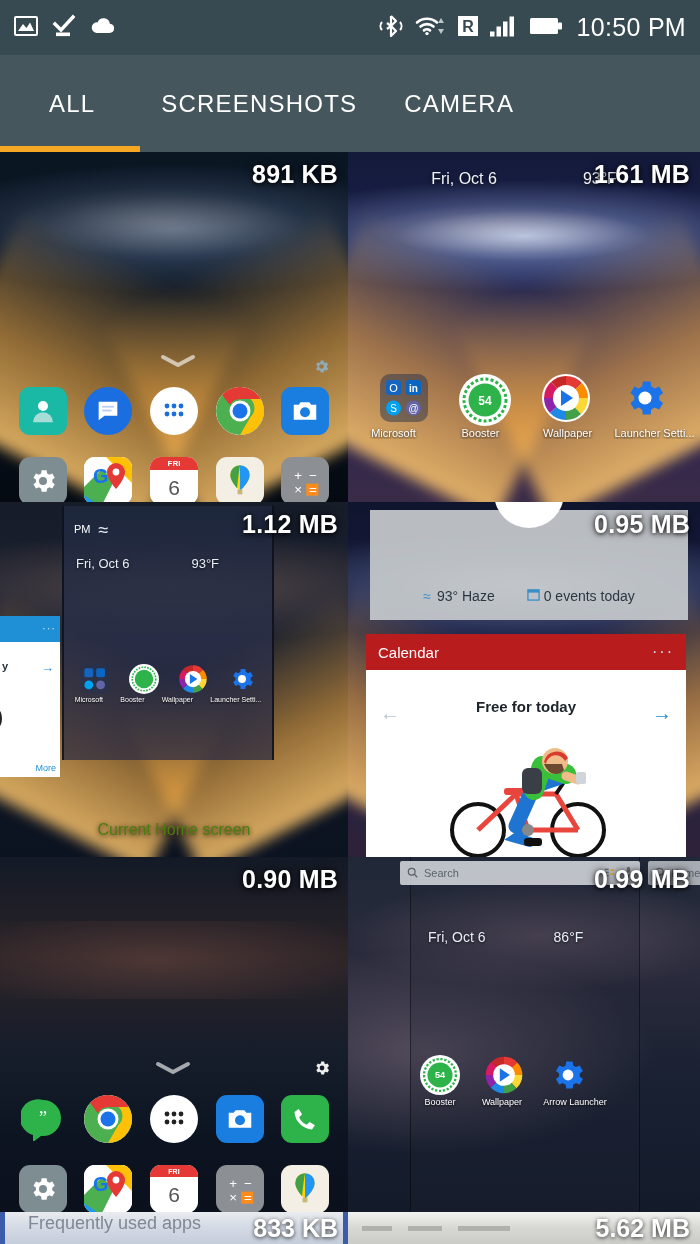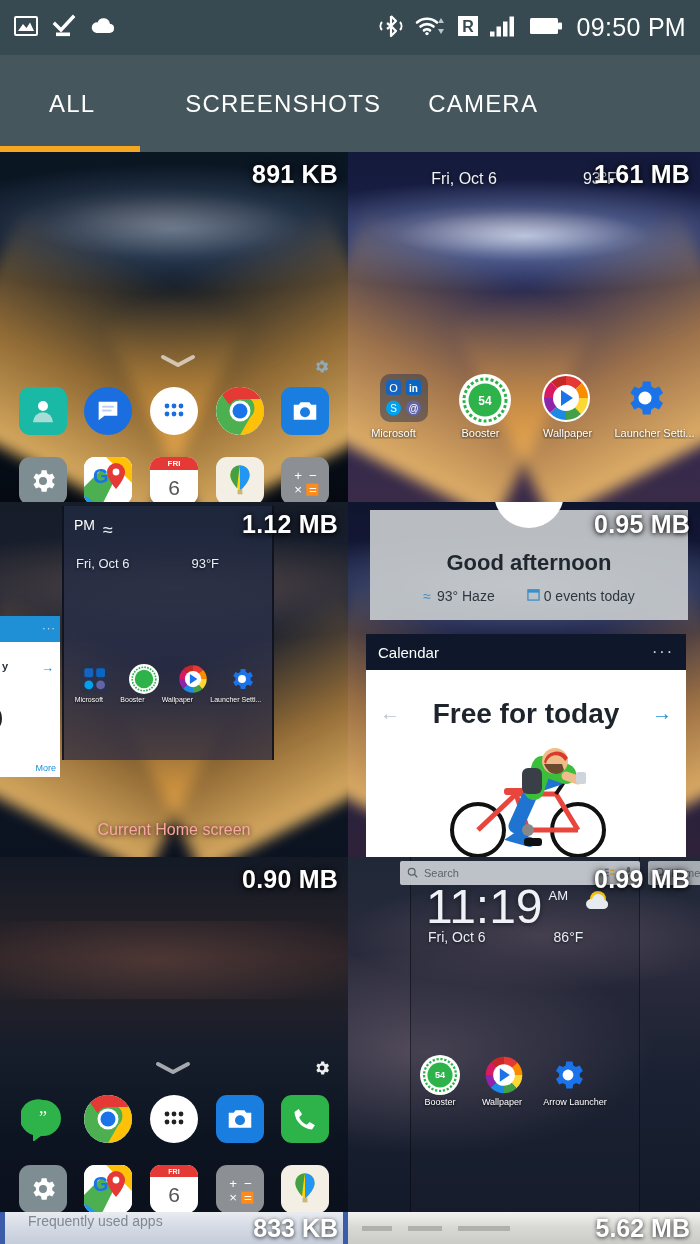--- a/index.html
+++ b/index.html
@@ -35,21 +35,21 @@
     position:absolute; bottom:0; left:8px; width:100%; height:97px;
     display:flex; align-items:center;
   }
   .tab{
     color:#ffffff; font-size:24px; letter-spacing:1.2px;
     font-weight:400; white-space:nowrap; cursor:pointer;
     background:none; border:none; font-family:inherit;
     padding:0;
   }
   .tab-all{ margin-left:41px; }
-  .tab-ss{ margin-left:90px; }
+  .tab-ss{ margin-left:66px; }
   .tab-cam{ margin-left:47px; }
   .tab-indicator{
     position:absolute; left:0; bottom:0; width:140px; height:6px;
     background:#f5a623;
   }
 
   
   .grid{
     position:absolute; top:152px; left:0; width:700px; height:1092px;
     display:grid;
@@ -130,21 +130,21 @@
   .appicon.circle{ border-radius:50%; }
   .lblrow{ position:absolute; left:0; width:100%; display:flex; justify-content:space-around; }
   .applabel{ color:#fff; font-size:11px; text-shadow:0 1px 3px rgba(0,0,0,.9); text-align:center; width:84px; overflow:hidden; white-space:nowrap; }
 
   .handle{ position:absolute; color:rgba(255,255,255,.6); font-size:22px; }
   .gear-small{ position:absolute; color:rgba(255,255,255,.55); font-size:18px; }
 
   .bike-svg{ display:block; }
   .caption-home{
     position:absolute; left:0; width:100%; bottom:18px; text-align:center;
-    color:#fca5a5; font-size:16px; text-shadow:0 1px 5px rgba(0,0,0,.85);
+    color:#4d7c0f; font-size:16px; text-shadow:0 1px 5px rgba(0,0,0,.85);
   }
 
   
   .searchbar{
     position:absolute; top:4px; left:52px; width:240px; height:24px;
     background:rgba(225,228,232,.82); border-radius:2px;
     display:flex; align-items:center; padding:0 7px; gap:6px;
     font-size:11px; color:#5a6268;
   }
   .searchbar2{
@@ -220,21 +220,21 @@
         <rect x="14" y="7.5" width="4.5" height="15" fill="#fff"></rect>
         <rect x="20.5" y="2.5" width="4.5" height="20" fill="#fff"></rect>
       </svg>
     </span>
     <span class="sb-ico">
       <svg width="34" height="22" viewBox="0 0 34 22">
         <rect x="1" y="3" width="28" height="16" rx="1.5" fill="#fff"></rect>
         <rect x="29" y="7.5" width="4" height="7" rx="1" fill="#fff"></rect>
       </svg>
     </span>
-    <span class="sb-time">09:50 PM</span>
+    <span class="sb-time">10:50 PM</span>
   </div>
 </div>
 
 <div class="tabbar">
   <div class="tabs">
     <button class="tab tab-all">ALL</button>
     <button class="tab tab-ss">SCREENSHOTS</button>
     <button class="tab tab-cam">CAMERA</button>
   </div>
   <div class="tab-indicator"></div>
@@ -406,21 +406,21 @@
     <span class="size-label">1.61 MB</span>
   </div>
 
   <div class="tile">
     <div class="tile-inner">
       <div class="wall-blur"></div>
       <div class="bridge" style="height:38%;"></div>
 
       <div style="position:absolute;left:62px;top:4px;width:212px;height:254px;background:linear-gradient(180deg,rgba(30,40,62,.88) 0%,rgba(44,48,74,.8) 55%,rgba(40,40,66,.7) 100%);border-left:2px solid rgba(10,14,24,.8);border-right:2px solid rgba(10,14,24,.8);">
         <div style="position:absolute;left:10px;top:8px;display:flex;align-items:flex-start;gap:8px;">
-          <span style="color:#fff;font-size:14px;margin-top:3px;text-align:right;">PM</span>
+          <span style="color:#fff;font-size:11px;margin-top:9px;text-align:right;">PM</span>
           <span style="color:#e4ecf5;font-size:18px;margin-top:6px;">≈</span>
         </div>
         <div style="position:absolute;left:12px;top:50px;display:flex;gap:62px;">
           <span class="hs-sub">Fri, Oct 6</span>
           <span class="hs-sub">93°F</span>
         </div>
 
         <div style="position:absolute;left:0;top:158px;width:100%;display:flex;justify-content:space-around;padding:0 6px;">
           <span style="width:30px;height:30px;border-radius:7px;background:rgba(40,50,75,.6);display:flex;align-items:center;justify-content:center;">
             <svg width="26" height="26" viewBox="0 0 44 44">
@@ -483,46 +483,45 @@
     <span class="size-label">1.12 MB</span>
   </div>
 
   <div class="tile">
     <div class="tile-inner">
       <div class="wall-milky" style="filter:brightness(.8);"></div>
       <div class="bridge" style="height:40%;"></div>
 
       <div style="position:absolute;left:22px;top:8px;width:318px;height:110px;background:rgba(196,200,203,.94);">
         <div style="position:absolute;left:50%;top:-18px;transform:translateX(-50%);width:70px;height:36px;background:#fff;border-radius:0 0 40px 40px;"></div>
-        <div style="position:absolute;left:0;top:40px;width:100%;text-align:center;font-size:22px;font-weight:bold;color:#20272e;">Good afternoon</div>
         <div style="position:absolute;left:0;top:78px;width:100%;display:flex;justify-content:center;gap:32px;font-size:14px;color:#2d3740;align-items:center;">
           <span style="display:flex;align-items:center;gap:6px;">
             <span style="color:#3a8ec9;font-size:14px;">≈</span>
             <span>93° Haze</span>
           </span>
           <span style="display:flex;align-items:center;gap:4px;">
             <span>
               <svg width="13" height="13" viewBox="0 0 14 14">
                   <rect x="1" y="2" width="12" height="11" fill="none" stroke="#3a8ec9" stroke-width="1.4"></rect>
                   <rect x="1" y="2" width="12" height="3" fill="#3a8ec9"></rect>
                 </svg>
             </span>
             <span>0 events today</span>
           </span>
         </div>
       </div>
 
-      <div style="position:absolute;left:18px;top:132px;width:320px;height:36px;background:#0f172a;display:flex;align-items:center;padding:7px 12px;">
+      <div style="position:absolute;left:18px;top:132px;width:320px;height:36px;background:#b91c1c;display:flex;align-items:center;padding:7px 12px;">
         <span style="color:#fff;font-size:15px;">Calendar</span>
         <span style="margin-left:auto;color:#cbe4f6;font-size:16px;letter-spacing:2px;">···</span>
       </div>
       <div style="position:absolute;left:18px;top:168px;width:320px;height:187px;background:#fff;overflow:hidden;">
         <span style="position:absolute;left:14px;top:32px;color:#b9c3cb;font-size:20px;">←</span>
         <span style="position:absolute;right:14px;top:32px;color:#1f8fd6;font-size:20px;">→</span>
-        <div style="position:absolute;left:0;top:28px;width:100%;text-align:center;font-size:28px;font-weight:bold;color:#1d242b;">Free for today</div>
+        <div style="position:absolute;left:0;top:28px;width:100%;text-align:center;font-size:15px;font-weight:bold;color:#1d242b;">Free for today</div>
 
         <svg class="bike-svg" width="190" height="120" viewBox="0 0 190 120" style="position:absolute;left:72px;top:72px;">
           <circle cx="40" cy="88" r="26" fill="none" stroke="#111" stroke-width="4"></circle>
           <circle cx="140" cy="88" r="26" fill="none" stroke="#111" stroke-width="4"></circle>
           <path d="M40 88 L78 52 L118 52 L140 88 M78 52 L90 88 L140 88 M90 88 L78 92" fill="none" stroke="#e8453c" stroke-width="5"></path>
           <rect x="66" y="46" width="26" height="7" rx="3" fill="#e8453c"></rect>
           <path d="M118 52 L126 40" stroke="#111" stroke-width="4" fill="none"></path>
           <path d="M78 84 L96 44 L120 36" stroke="#1e74d0" stroke-width="15" fill="none" stroke-linecap="round"></path>
           <path d="M96 48 L104 24 L128 32" stroke="#3bbf3b" stroke-width="20" fill="none" stroke-linejoin="round" stroke-linecap="round"></path>
           <rect x="84" y="26" width="20" height="26" rx="6" fill="#3a3f47"></rect>
@@ -672,30 +671,20 @@
       <div class="searchbar2">
         <span>
           <svg width="11" height="11" viewBox="0 0 14 14">
               <circle cx="6" cy="6" r="4.3" fill="none" stroke="#5a6268" stroke-width="1.6"></circle>
               <path d="M9.3 9.3 L13 13" stroke="#5a6268" stroke-width="1.6"></path>
             </svg>
         </span>
         <span>Home</span>
       </div>
 
-      <div style="position:absolute;left:78px;top:28px;display:flex;align-items:flex-start;gap:6px;">
-        <span style="color:#eef2f7;font-size:48px;font-weight:200;line-height:44px;text-shadow:0 1px 5px rgba(0,0,0,.5);">11:19</span>
-        <span style="color:#eef2f7;font-size:13px;margin-top:3px;">AM</span>
-        <span style="margin-left:10px;margin-top:4px;">
-          <svg width="28" height="24" viewBox="0 0 28 24">
-              <circle cx="14" cy="10" r="8" fill="#f5c518"></circle>
-              <path d="M6 20h14a4.6 4.6 0 0 0 .3-9.1A6.2 6.2 0 0 0 8 10.2 4.8 4.8 0 0 0 6 20z" fill="#e6ebf0"></path>
-            </svg>
-        </span>
-      </div>
       <div style="position:absolute;left:80px;top:72px;display:flex;gap:68px;">
         <span class="hs-sub" style="font-size:14px;">Fri, Oct 6</span>
         <span class="hs-sub" style="font-size:14px;">86°F</span>
       </div>
 
       <div style="position:absolute;left:72px;top:198px;display:flex;gap:24px;">
         <span class="appicon circle" style="background:#fff;width:40px;height:40px;">
           <svg width="38" height="38" viewBox="0 0 50 50">
               <circle cx="25" cy="25" r="24" fill="#fff"></circle>
               <circle cx="25" cy="25" r="21" fill="none" stroke="#2eb34a" stroke-width="3" stroke-dasharray="3 2.2"></circle>
@@ -730,21 +719,21 @@
         <span class="applabel" style="width:74px;font-size:9px;">Arrow Launcher</span>
       </div>
     </div>
     <span class="size-label">0.99 MB</span>
   </div>
 
   <div class="tile-cut">
     <div style="position:absolute;inset:0;background:linear-gradient(180deg,#e9ecef 0%,#d6dce6 40%,#c3cbd9 100%);">
       <div style="position:absolute;left:0;top:0;width:5px;height:100%;background:#3b5ca8;"></div>
       <div style="position:absolute;right:0;top:0;width:5px;height:100%;background:#3b5ca8;"></div>
-      <span style="position:absolute;left:28px;top:1px;font-size:14px;color:#7f8894;white-space:nowrap;">Frequently used apps</span>
+      <span style="position:absolute;left:28px;top:1px;font-size:18px;color:#7f8894;white-space:nowrap;">Frequently used apps</span>
     </div>
     <span class="cut-size">833 KB</span>
   </div>
 
   <div class="tile-cut">
     <div style="position:absolute;inset:0;background:linear-gradient(180deg,#f2f2f0 0%,#d8d8d4 45%,#c9c9c6 100%);">
       <div style="position:absolute;left:14px;top:14px;display:flex;gap:16px;">
         <span style="width:30px;height:5px;background:#b0b0ad;display:block;"></span>
         <span style="width:34px;height:5px;background:#b0b0ad;display:block;"></span>
         <span style="width:52px;height:5px;background:#b0b0ad;display:block;"></span>

